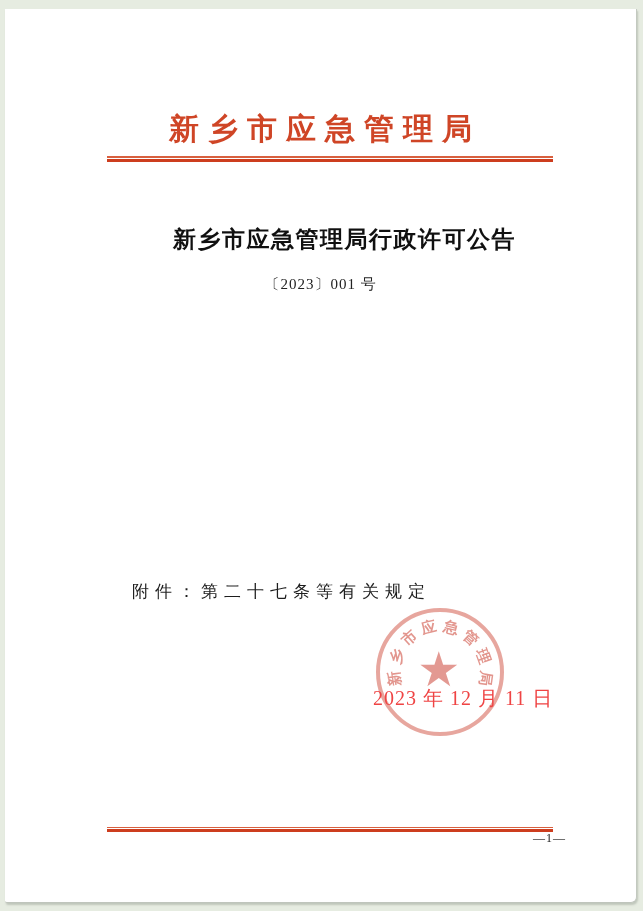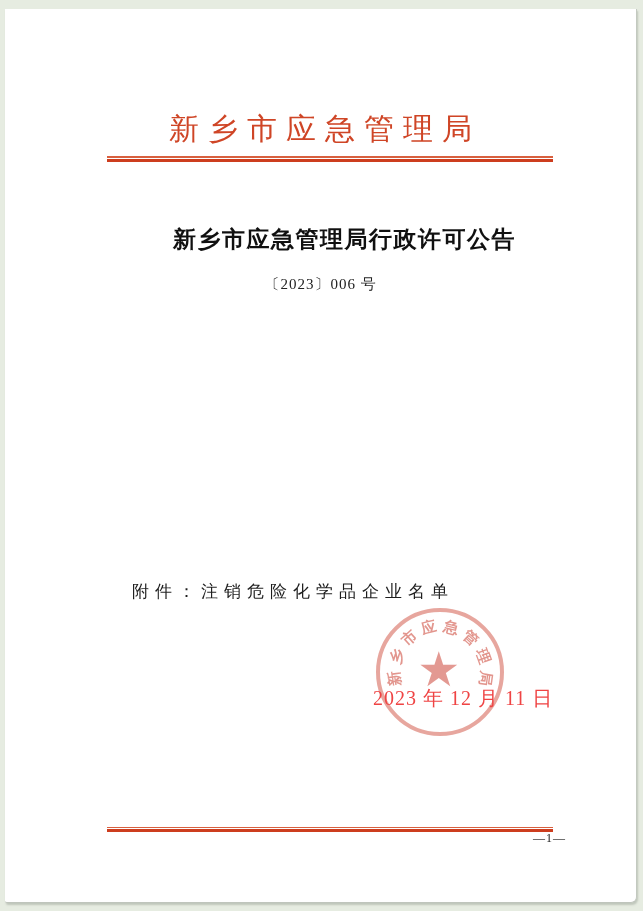--- a/index.html
+++ b/index.html
@@ -11,21 +11,21 @@
   }
   .page{
     position:absolute;left:5px;top:9px;width:631px;height:893px;
     background:#ffffff;
     border-right:1px solid #c3c9c0;border-bottom:1px solid #bfc5bc;
     border-radius:0 0 6px 2px;
     box-shadow:1px 2px 2px rgba(120,130,118,.35);
   }
   .letterhead{
     position:absolute;top:100px;left:0;width:100%;
-    text-align:center;font-size:30px;font-weight:normal;
+    text-align:center;font-size:30px;font-weight:bold;
     color:#cf4526;letter-spacing:9px;text-indent:9px;
   }
   .divider-top{
     position:absolute;top:147px;left:102px;width:446px;height:6px;
     background:linear-gradient(to bottom,
       #d8603f 0,#d8603f 2px,#ffffff 2px,#ffffff 3px,#cd3d1e 3px,#cd3d1e 6px);
   }
   .doc-title{
     position:absolute;top:215px;left:0;width:100%;
     text-align:center;font-size:23px;font-weight:700;
@@ -83,26 +83,26 @@
 <body>
 
 <div class="page">
 
   <div class="letterhead">新乡市应急管理局</div>
 
   <div class="divider-top"></div>
 
   <div class="doc-title">新乡市应急管理局行政许可公告</div>
 
-  <div class="doc-no">〔2023〕006 号</div>
+  <div class="doc-no">〔2023〕001 号</div>
 
   <div class="body-text">
   </div>
 
-  <div class="attachment">附件：注销危险化学品企业名单</div>
+  <div class="attachment">附件：第二十七条等有关规定</div>
 
   <div class="seal">
     <div class="seal-ring"></div>
     <div class="seal-star">★</div>
     <div>
         <span class="seal-char" style="transform: rotate(-98deg) translateY(-46px);">新</span>
         <span class="seal-char" style="transform: rotate(-70deg) translateY(-46px);">乡</span>
         <span class="seal-char" style="transform: rotate(-42deg) translateY(-46px);">市</span>
         <span class="seal-char" style="transform: rotate(-14deg) translateY(-46px);">应</span>
         <span class="seal-char" style="transform: rotate(14deg) translateY(-46px);">急</span>

